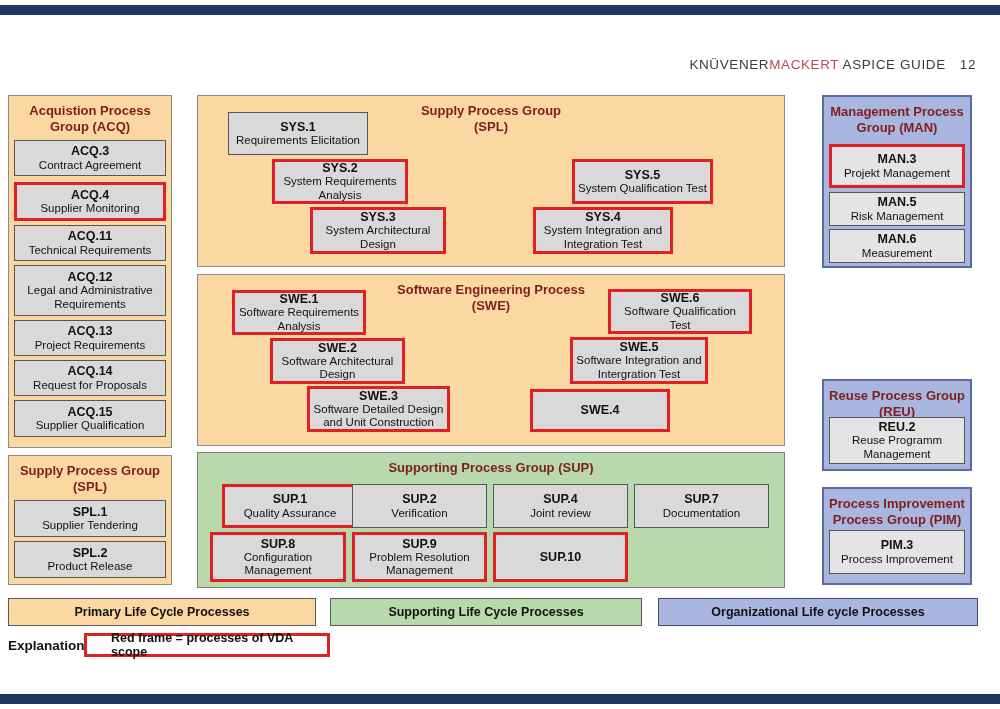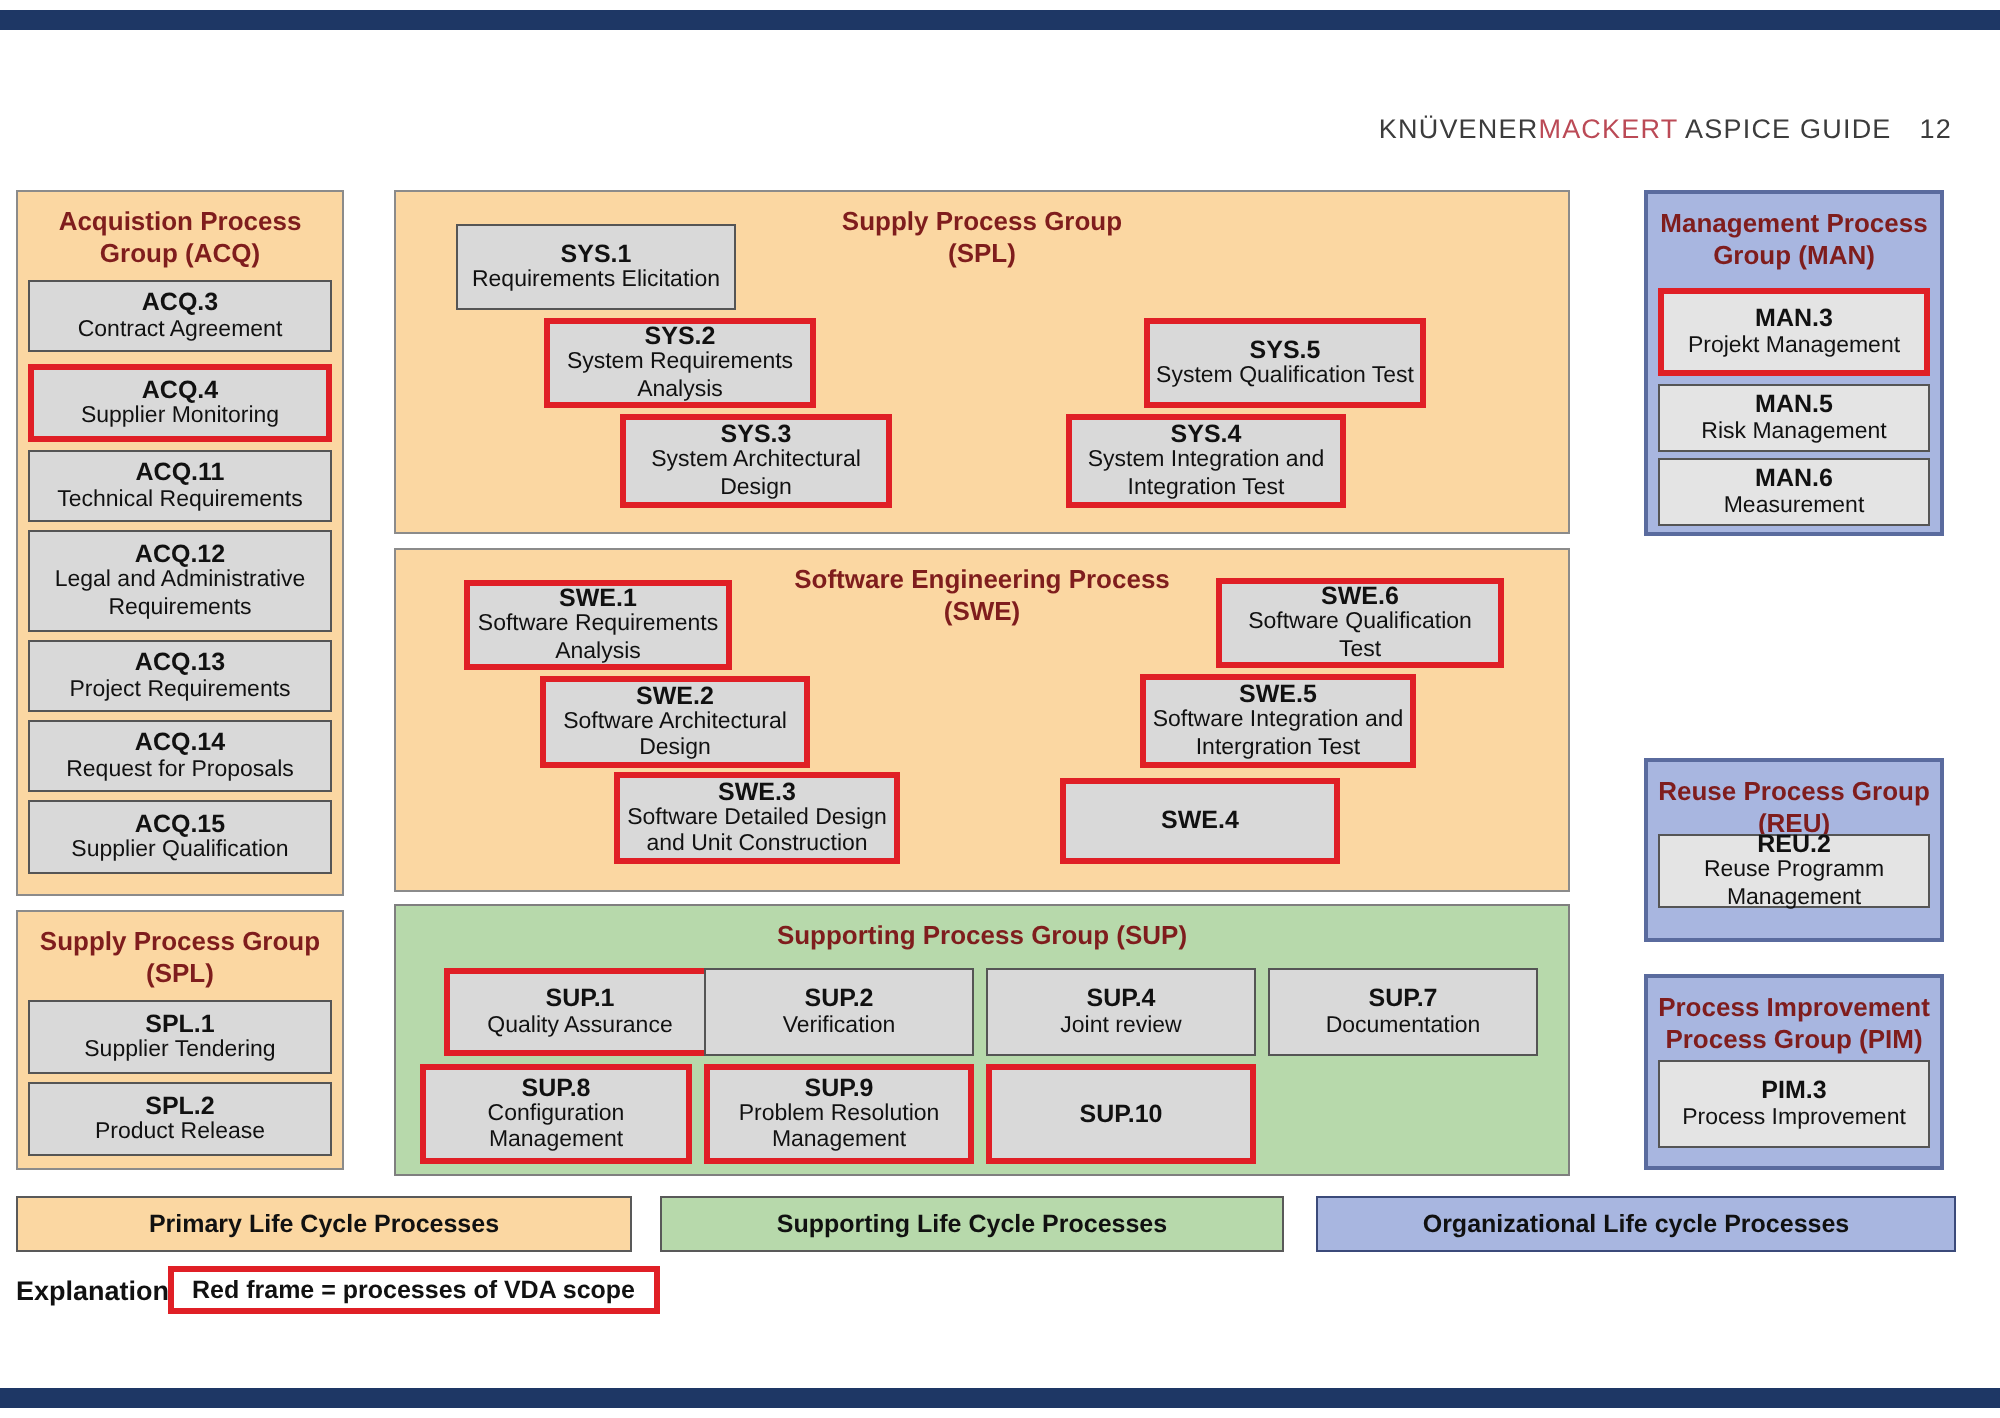--- a/index.html
+++ b/index.html
@@ -32,21 +32,21 @@
   .legend-bar{position:absolute;top:598px;height:28px;box-sizing:border-box;
        display:flex;align-items:center;justify-content:center;
        font-weight:bold;font-size:12.5px;}
   #legend-primary{left:8px;width:308px;background:#fbd7a2;border:1px solid #595959;}
   #legend-supporting{left:330px;width:312px;background:#b7d9ab;border:1px solid #595959;}
   #legend-organizational{left:658px;width:320px;background:#a8b6e0;border:1px solid #3b4a7a;}
 
   .expl-label{position:absolute;left:8px;top:638px;font-size:13.5px;font-weight:bold;}
   .expl-box{position:absolute;left:84px;top:633px;width:246px;height:24px;box-sizing:border-box;
        background:#fff;border:3px solid #e01f26;display:flex;align-items:center;
-       padding-left:9px;font-size:12.5px;font-weight:bold;}
+       padding-left:24px;font-size:12.5px;font-weight:bold;}
 </style>
 </head>
 <body>
 
 <div id="page">
 
   <div id="navy-top" class="navy-bar"></div>
   <div id="navy-bottom" class="navy-bar"></div>
 
 
@@ -208,21 +208,21 @@
     <div class="code">MAN.6</div>
       <div class="bname">Measurement</div>
   </div>
 
   <div class="panel blue" style="left:822px;top:379px;width:150px;height:92px">
     <div class="panel-title">
       <div>Reuse Process Group</div>
       <div>(REU)</div>
     </div>
   </div>
-  <div class="box lite" style="left:829px;top:417px;width:136px;height:37px">
+  <div class="box lite" style="left:829px;top:417px;width:136px;height:47px">
     <div class="code">REU.2</div>
       <div class="bname">Reuse Programm Management</div>
   </div>
 
   <div class="panel blue" style="left:822px;top:487px;width:150px;height:98px">
     <div class="panel-title">
       <div>Process Improvement</div>
       <div>Process Group (PIM)</div>
     </div>
   </div>

